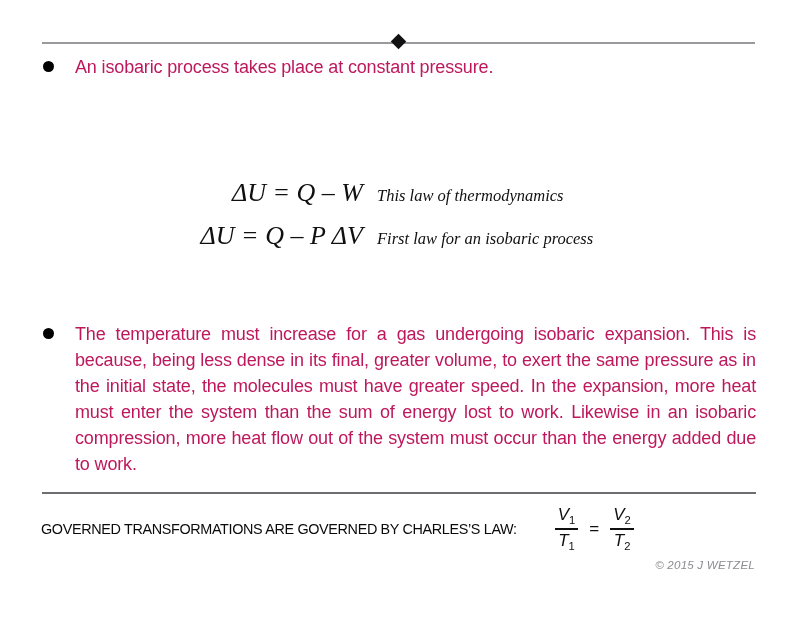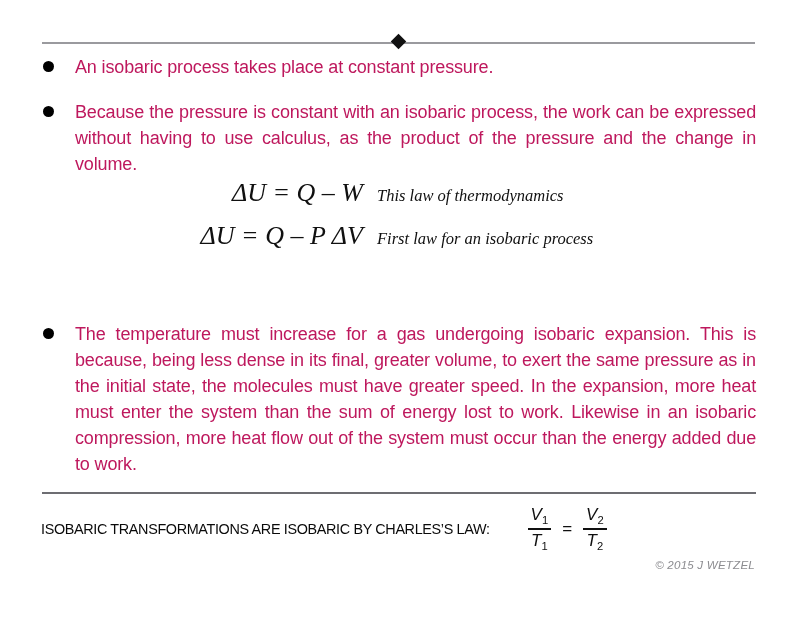--- a/index.html
+++ b/index.html
@@ -196,24 +196,20 @@
     <div class="top-rule-diamond"></div>
   </div>
 
   <div class="bullets">
 
     <div class="bullet-row no-justify">
       <span class="bullet-dot"></span>
       <span class="bullet-text">An isobaric process takes place at constant pressure.</span>
     </div>
 
-    <div class="bullet-row">
-      <span class="bullet-dot"></span>
-      <span class="bullet-text">Because the pressure is constant with an isobaric process, the work can be expressed without having to use calculus, as the product of the pressure and the change in volume.</span>
-    </div>
 
   </div>
 
   <div class="equations">
 
     <div class="eq-row">
       <div class="eq-formula">ΔU = Q – W</div>
       <div class="eq-label">This law of thermodynamics</div>
     </div>
 
@@ -228,21 +224,21 @@
   <div class="bullets" style="top:321px;">
     <div class="bullet-row">
       <span class="bullet-dot"></span>
       <span class="bullet-text">The temperature must increase for a gas undergoing isobaric expansion.  This is because, being less dense in its final, greater volume, to exert the same pressure as in the initial state, the molecules must have greater speed.  In the expansion, more heat must enter the system than the sum of energy lost to work.  Likewise in an isobaric compression, more heat flow out of the system must occur than the energy added due to work.</span>
     </div>
   </div>
 
   <div class="bottom-rule"></div>
 
   <div class="footer-law">
-    <span class="footer-caption">ISOBARIC TRANSFORMATIONS ARE ISOBARIC BY CHARLES’S LAW:</span>
+    <span class="footer-caption">GOVERNED TRANSFORMATIONS ARE GOVERNED BY CHARLES’S LAW:</span>
 
     <span class="law-formula">
       <span class="frac">
         <span class="num"><span>V</span><sub>1</sub></span>
         <span class="bar"></span>
         <span class="den"><span>T</span><sub>1</sub></span>
       </span>
 
       <span class="law-eq">=</span>
 

